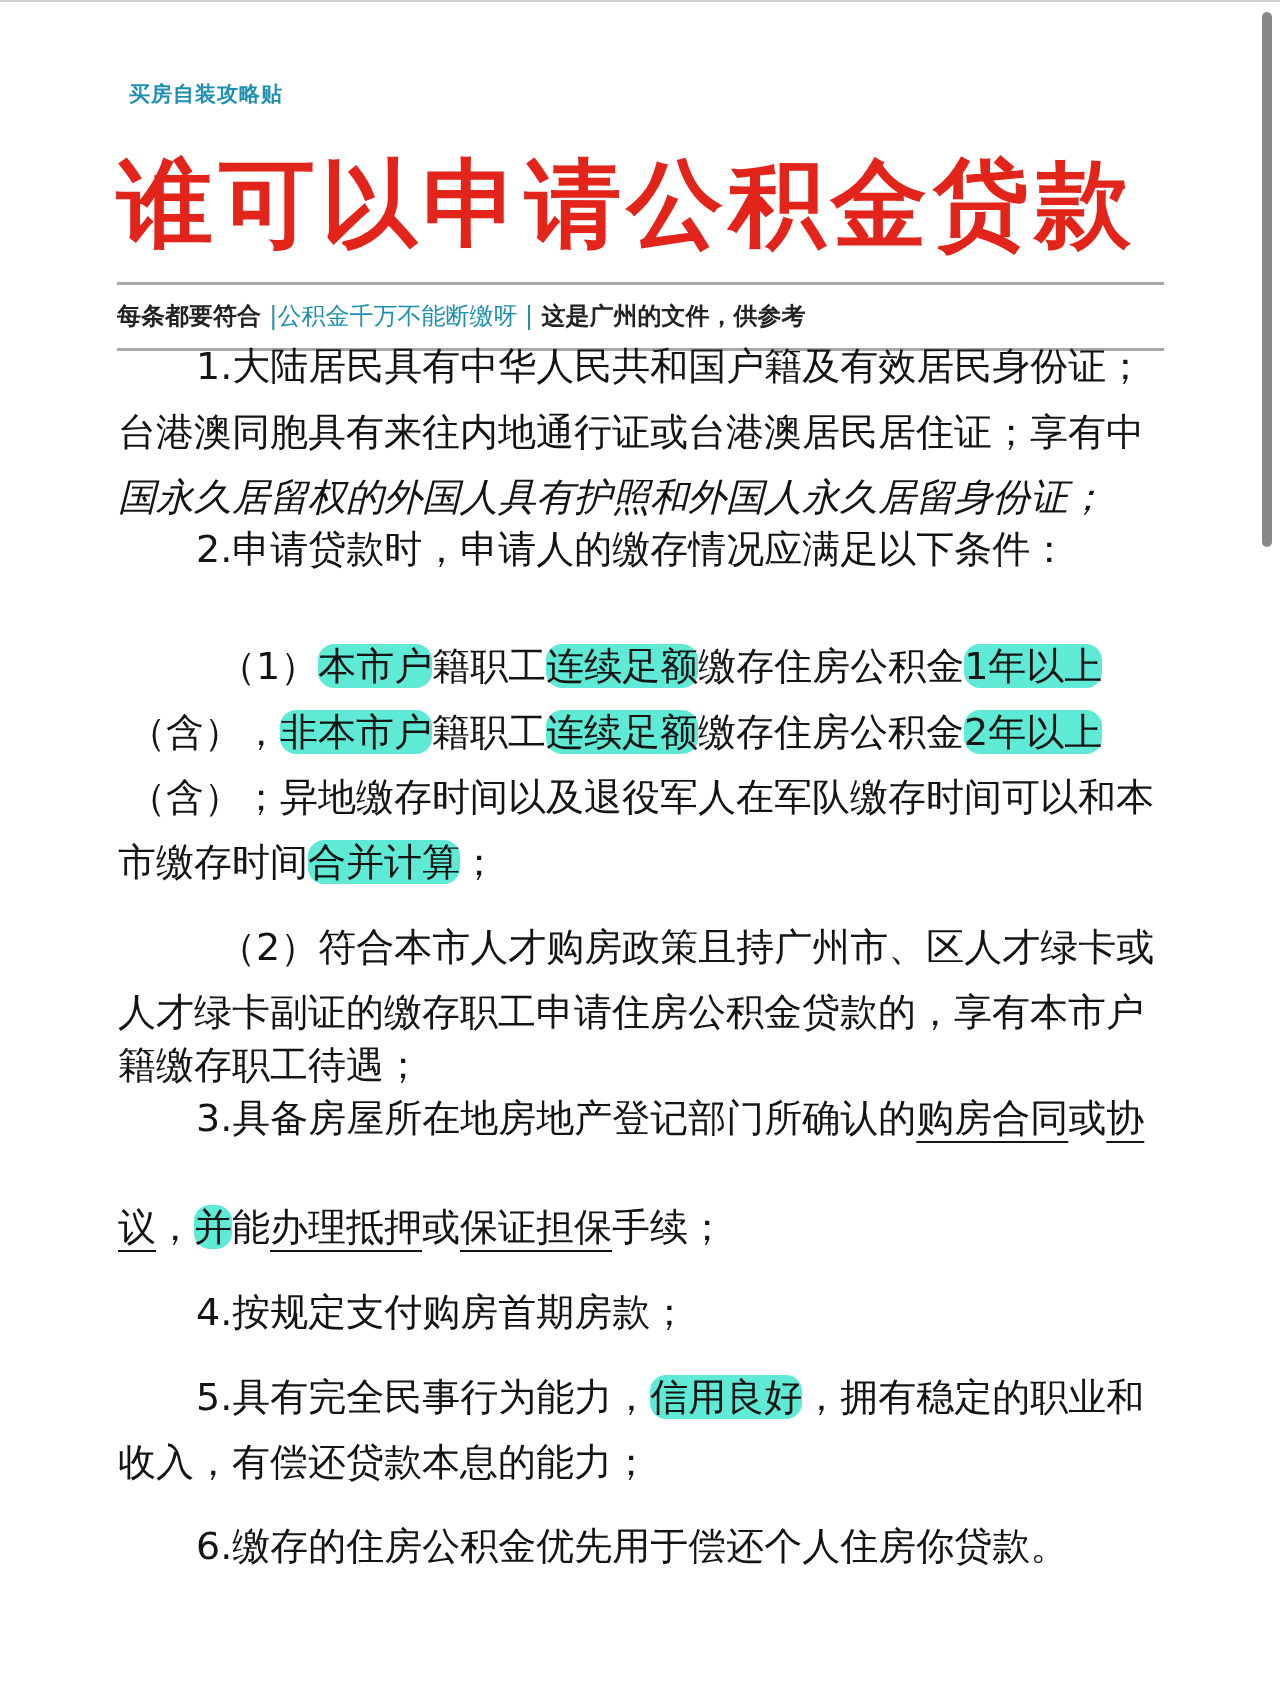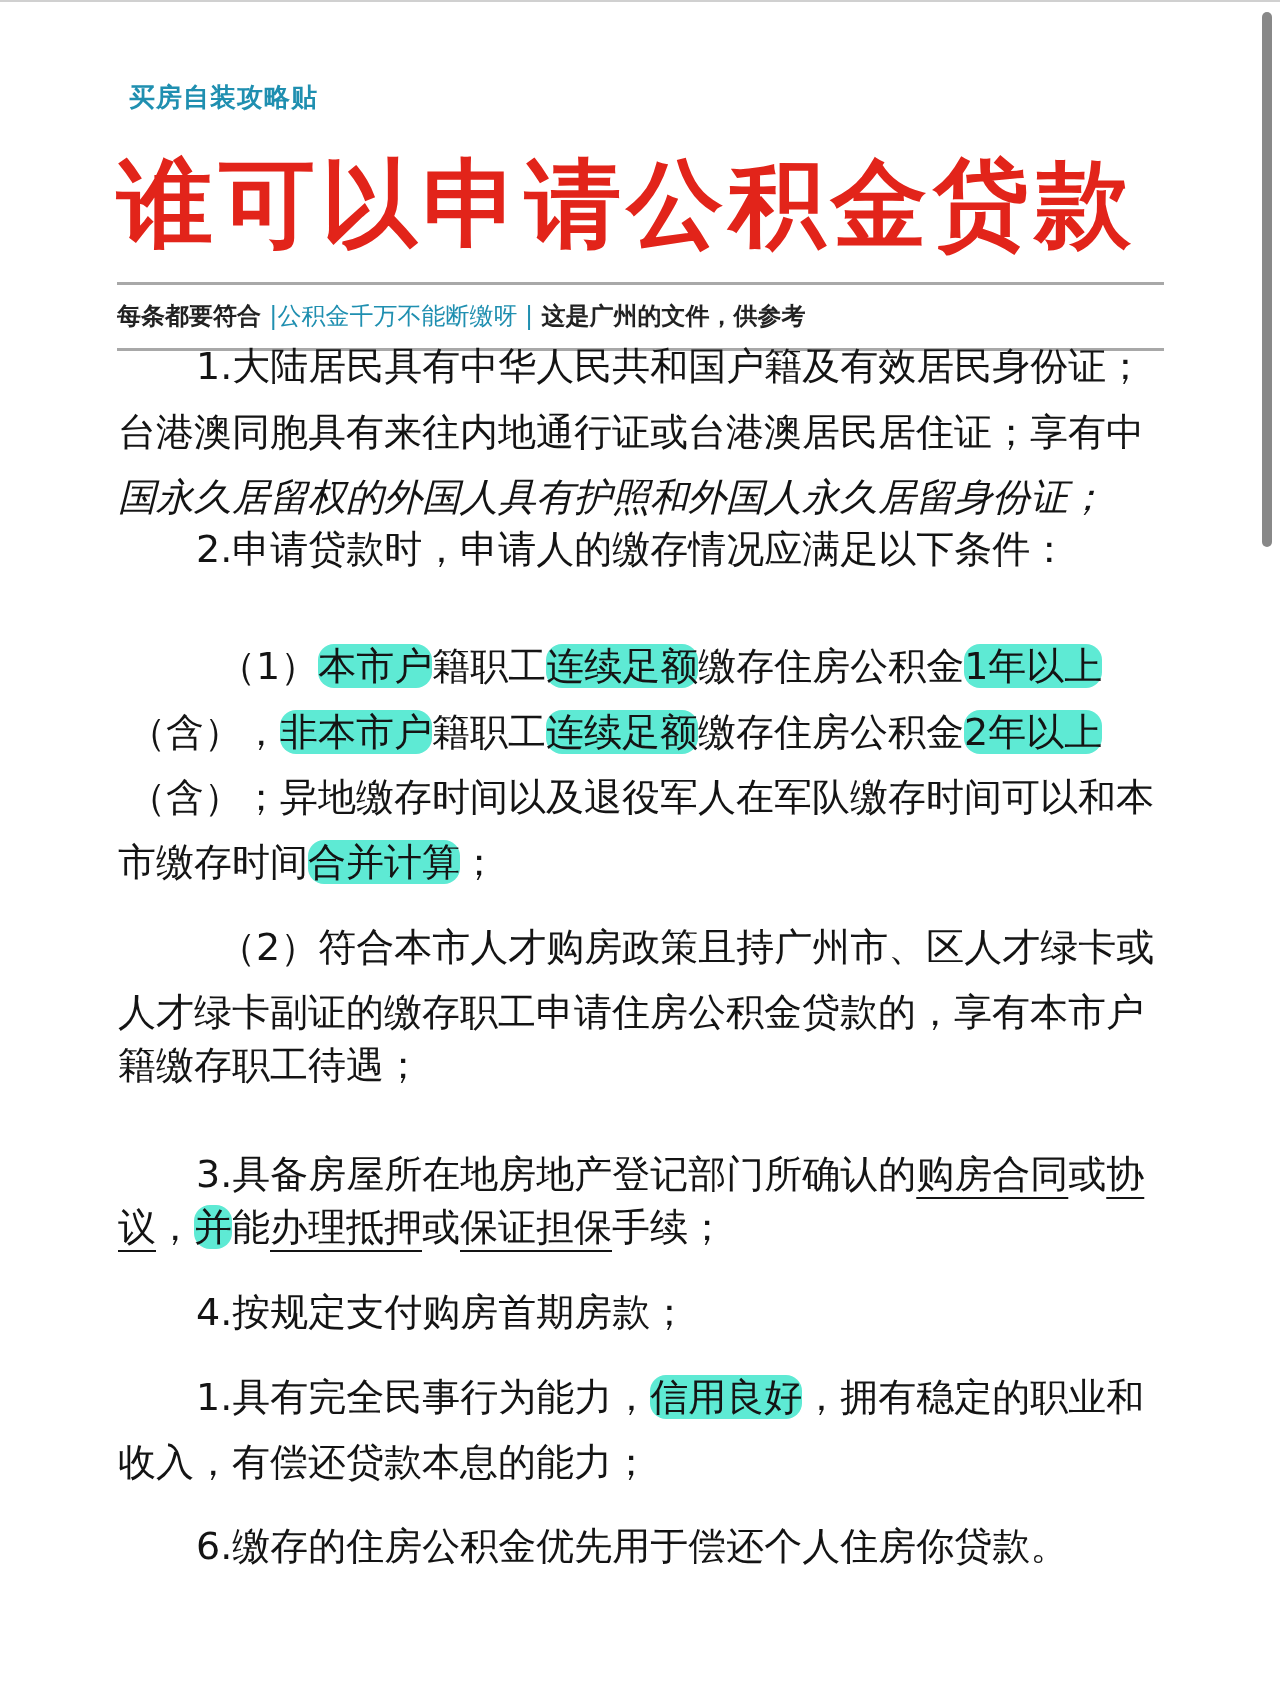--- a/index.html
+++ b/index.html
@@ -2,21 +2,21 @@
 <html><head>
 <meta charset="utf-8">
 <style>
   html, body { margin:0; padding:0; }
   body {
     width:1280px; height:1707px; background:#ffffff; position:relative; overflow:hidden;
     font-family:"DejaVu Sans","Liberation Sans",sans-serif; color:#111;
   }
   .topline { position:absolute; left:0; top:0; width:1280px; height:2px; background:#d0d0d0; }
   .scrollbar { position:absolute; left:1262px; top:12px; width:10px; height:535px; background:#888; border-radius:5px; }
-  .brand { position:absolute; left:129px; top:80px; font-size:26px; font-weight:bold; color:#1f8fb0; letter-spacing:1px; }
+  .brand { position:absolute; left:129px; top:80px; font-size:21px; font-weight:bold; color:#1f8fb0; letter-spacing:1px; }
   .title { position:absolute; left:117px; top:148px; width:1040px; font-size:96px; font-weight:bold; color:#e2241a; letter-spacing:6px; line-height:112px; white-space:nowrap; }
   .rule { position:absolute; left:117px; width:1047px; height:3px; background:#a8a8a8; }
   .subtitle { position:absolute; left:117px; width:1047px; top:300px; text-align:left; font-size:24px; font-weight:bold; color:#222; white-space:nowrap; }
   .subtitle .teal { color:#1f8fb0; font-weight:normal; }
   .line { position:absolute; left:118px; font-size:38px; line-height:50px; white-space:nowrap; color:#141414; }
   .hl { background:#5eead4;border-radius:16px; }
   .ul { text-decoration:underline; text-decoration-thickness:2px; text-underline-offset:10px; }
 </style>
 </head>
 <body>
@@ -38,19 +38,19 @@
     <div class="line" style="top: 407px; left: 118px;"><span>台港澳同胞具有来往内地通行证或台港澳居民居住证；享有中</span></div>
     <div class="line" style="top: 472px; left: 118px; font-style: italic;"><span>国永久居留权的外国人具有护照和外国人永久居留身份证；</span></div>
     <div class="line" style="top: 524px; left: 196px;"><span>2.申请贷款时，申请人的缴存情况应满足以下条件：</span></div>
     <div class="line" style="top: 641px; left: 218px;"><span>（1）</span><span class="hl">本市户</span><span>籍职工</span><span class="hl">连续足额</span><span>缴存住房公积金</span><span class="hl">1年以上</span></div>
     <div class="line" style="top: 707px; left: 128px;"><span>（含），</span><span class="hl">非本市户</span><span>籍职工</span><span class="hl">连续足额</span><span>缴存住房公积金</span><span class="hl">2年以上</span></div>
     <div class="line" style="top: 772px; left: 128px;"><span>（含）；异地缴存时间以及退役军人在军队缴存时间可以和本</span></div>
     <div class="line" style="top: 837px; left: 118px;"><span>市缴存时间</span><span class="hl">合并计算</span><span>；</span></div>
     <div class="line" style="top: 922px; left: 218px;"><span>（2）符合本市人才购房政策且持广州市、区人才绿卡或</span></div>
     <div class="line" style="top: 987px; left: 118px;"><span>人才绿卡副证的缴存职工申请住房公积金贷款的，享有本市户</span></div>
     <div class="line" style="top: 1043px; left: 118px; font-family: Liberation Mono, monospace;"><span>籍缴存职工待遇；</span></div>
-    <div class="line" style="top: 1149px; left: 196px;"><span>3.具备房屋所在地房地产登记部门所确认的</span><span class="ul">购房合同</span><span>或</span><span class="ul">协</span></div>
+    <div class="line" style="top: 1093px; left: 196px;"><span>3.具备房屋所在地房地产登记部门所确认的</span><span class="ul">购房合同</span><span>或</span><span class="ul">协</span></div>
     <div class="line" style="top: 1202px; left: 118px;"><span class="ul">议</span><span>，</span><span class="hl">并</span><span>能</span><span class="ul">办理抵押</span><span>或</span><span class="ul">保证担保</span><span>手续；</span></div>
     <div class="line" style="top: 1287px; left: 196px; text-align: right;"><span>4.按规定支付购房首期房款；</span></div>
-    <div class="line" style="top: 1372px; left: 196px;"><span>1.具有完全民事行为能力，</span><span class="hl">信用良好</span><span>，拥有稳定的职业和</span></div>
+    <div class="line" style="top: 1372px; left: 196px;"><span>5.具有完全民事行为能力，</span><span class="hl">信用良好</span><span>，拥有稳定的职业和</span></div>
     <div class="line" style="top: 1437px; left: 118px;"><span>收入，有偿还贷款本息的能力；</span></div>
     <div class="line" style="top: 1521px; left: 196px;"><span>6.缴存的住房公积金优先用于偿还个人住房你贷款。</span></div>
   </div>
 
 </body></html>

